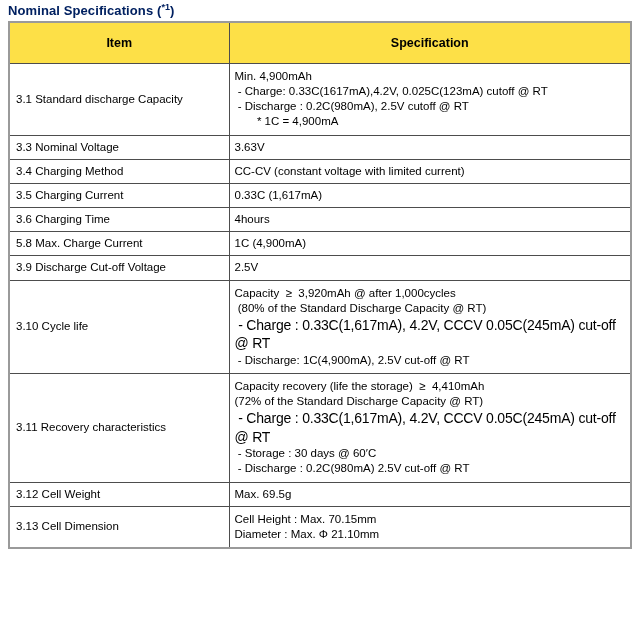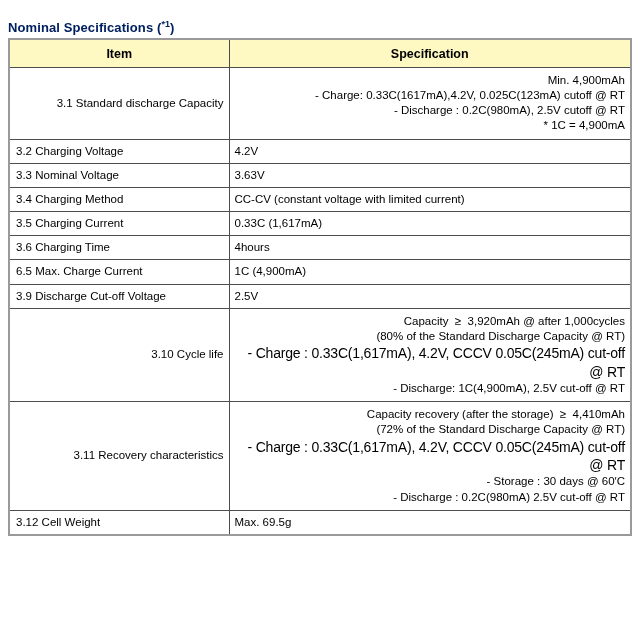--- a/index.html
+++ b/index.html
@@ -5,21 +5,21 @@
   * { margin: 0; padding: 0; box-sizing: border-box; }
   html, body {
     background: #ffffff;
     font-family: "Liberation Sans", "DejaVu Sans", sans-serif;
     color: #000000;
   }
   .page {
     width: 639px;
     height: 643px;
     background: #ffffff;
-    padding: 19px 7px 0 8px;
+    padding: 2px 7px 0 8px;
     overflow: hidden;
   }
   .doc-title {
     font-size: 13px;
     font-weight: bold;
     color: #002060;
     margin-bottom: 3px;
     letter-spacing: 0.1px;
   }
   .doc-title sup { font-size: 9px; }
@@ -27,41 +27,41 @@
     width: 624px;
     border-collapse: collapse;
     table-layout: fixed;
   }
   table.spec-table, table.spec-table td, table.spec-table th {
     border: 1px solid #4d4d4d;
   }
   table.spec-table { border: 2px solid #9a9a9a; }
   th.col-item { width: 220px; }
   th {
-    background: #fef9c3;
+    background: #fde047;
     font-size: 12.5px;
     font-weight: bold;
     text-align: center;
-    height: 28px;
+    height: 41px;
     padding: 4px;
   }
   td {
     font-size: 11.5px;
     vertical-align: middle;
     padding: 4px 5px;
     line-height: 1.32;
   }
   td.item-cell { padding-left: 6px; margin-top: 38px; }
   .item-line, .spec-line { white-space: pre-wrap; }
   .item-line sup { font-size: 8px; }
   .spec-line.small {
     font-size: 14px;
     letter-spacing: -0.2px;
   }
-  tr.tall-row td { padding-top: 5px; padding-bottom: 5px; text-align: right; }
+  tr.tall-row td { padding-top: 5px; padding-bottom: 5px; }
 </style>
 </head>
 <body>
 
 <div class="page">
   <div class="doc-title"><span>Nominal Specifications (</span><sup>*1</sup><span>)</span></div>
 
   <table class="spec-table">
     <thead>
       <tr>
@@ -72,28 +72,20 @@
     <tbody id="spec-tbody">
         <tr class="tall-row">
           <td class="item-cell">
             <div class="item-line"><span>3.1 Standard discharge Capacity</span></div>
           </td>
           <td class="spec-cell">
             <div class="spec-line">Min. 4,900mAh</div>
             <div class="spec-line"> - Charge: 0.33C(1617mA),4.2V, 0.025C(123mA) cutoff @ RT</div>
             <div class="spec-line"> - Discharge : 0.2C(980mA), 2.5V cutoff @ RT</div>
             <div class="spec-line">       * 1C = 4,900mA</div>
-          </td>
-        </tr>
-        <tr>
-          <td class="item-cell">
-            <div class="item-line"><span>3.2 Charging Voltage</span></div>
-          </td>
-          <td class="spec-cell">
-            <div class="spec-line">4.2V</div>
           </td>
         </tr>
         <tr>
           <td class="item-cell">
             <div class="item-line"><span>3.3 Nominal Voltage</span></div>
           </td>
           <td class="spec-cell">
             <div class="spec-line">3.63V</div>
           </td>
         </tr>
@@ -116,21 +108,21 @@
         <tr>
           <td class="item-cell">
             <div class="item-line"><span>3.6 Charging Time</span></div>
           </td>
           <td class="spec-cell">
             <div class="spec-line">4hours</div>
           </td>
         </tr>
         <tr>
           <td class="item-cell">
-            <div class="item-line"><span>6.5 Max. Charge Current</span></div>
+            <div class="item-line"><span>5.8 Max. Charge Current</span></div>
           </td>
           <td class="spec-cell">
             <div class="spec-line">1C (4,900mA)</div>
           </td>
         </tr>
         <tr>
           <td class="item-cell">
             <div class="item-line"><span>3.9 Discharge Cut-off Voltage</span></div>
           </td>
           <td class="spec-cell">
@@ -146,30 +138,39 @@
             <div class="spec-line"> (80% of the Standard Discharge Capacity @ RT)</div>
             <div class="spec-line small"> - Charge : 0.33C(1,617mA), 4.2V, CCCV 0.05C(245mA) cut-off @ RT</div>
             <div class="spec-line"> - Discharge: 1C(4,900mA), 2.5V cut-off @ RT</div>
           </td>
         </tr>
         <tr class="tall-row">
           <td class="item-cell">
             <div class="item-line"><span>3.11 Recovery characteristics</span></div>
           </td>
           <td class="spec-cell">
-            <div class="spec-line">Capacity recovery (after the storage)  ≥  4,410mAh</div>
+            <div class="spec-line">Capacity recovery (life the storage)  ≥  4,410mAh</div>
             <div class="spec-line">(72% of the Standard Discharge Capacity @ RT)</div>
             <div class="spec-line small"> - Charge : 0.33C(1,617mA), 4.2V, CCCV 0.05C(245mA) cut-off @ RT</div>
             <div class="spec-line"> - Storage : 30 days @ 60′C</div>
             <div class="spec-line"> - Discharge : 0.2C(980mA) 2.5V cut-off @ RT</div>
           </td>
         </tr>
         <tr>
           <td class="item-cell">
             <div class="item-line"><span>3.12 Cell Weight</span></div>
           </td>
           <td class="spec-cell">
             <div class="spec-line">Max. 69.5g</div>
           </td>
         </tr>
+        <tr class="tall-row">
+          <td class="item-cell">
+            <div class="item-line"><span>3.13 Cell Dimension</span></div>
+          </td>
+          <td class="spec-cell">
+            <div class="spec-line">Cell Height : Max. 70.15mm</div>
+            <div class="spec-line">Diameter : Max. Φ 21.10mm</div>
+          </td>
+        </tr>
       </tbody>
   </table>
 </div>
 
 </body></html>

